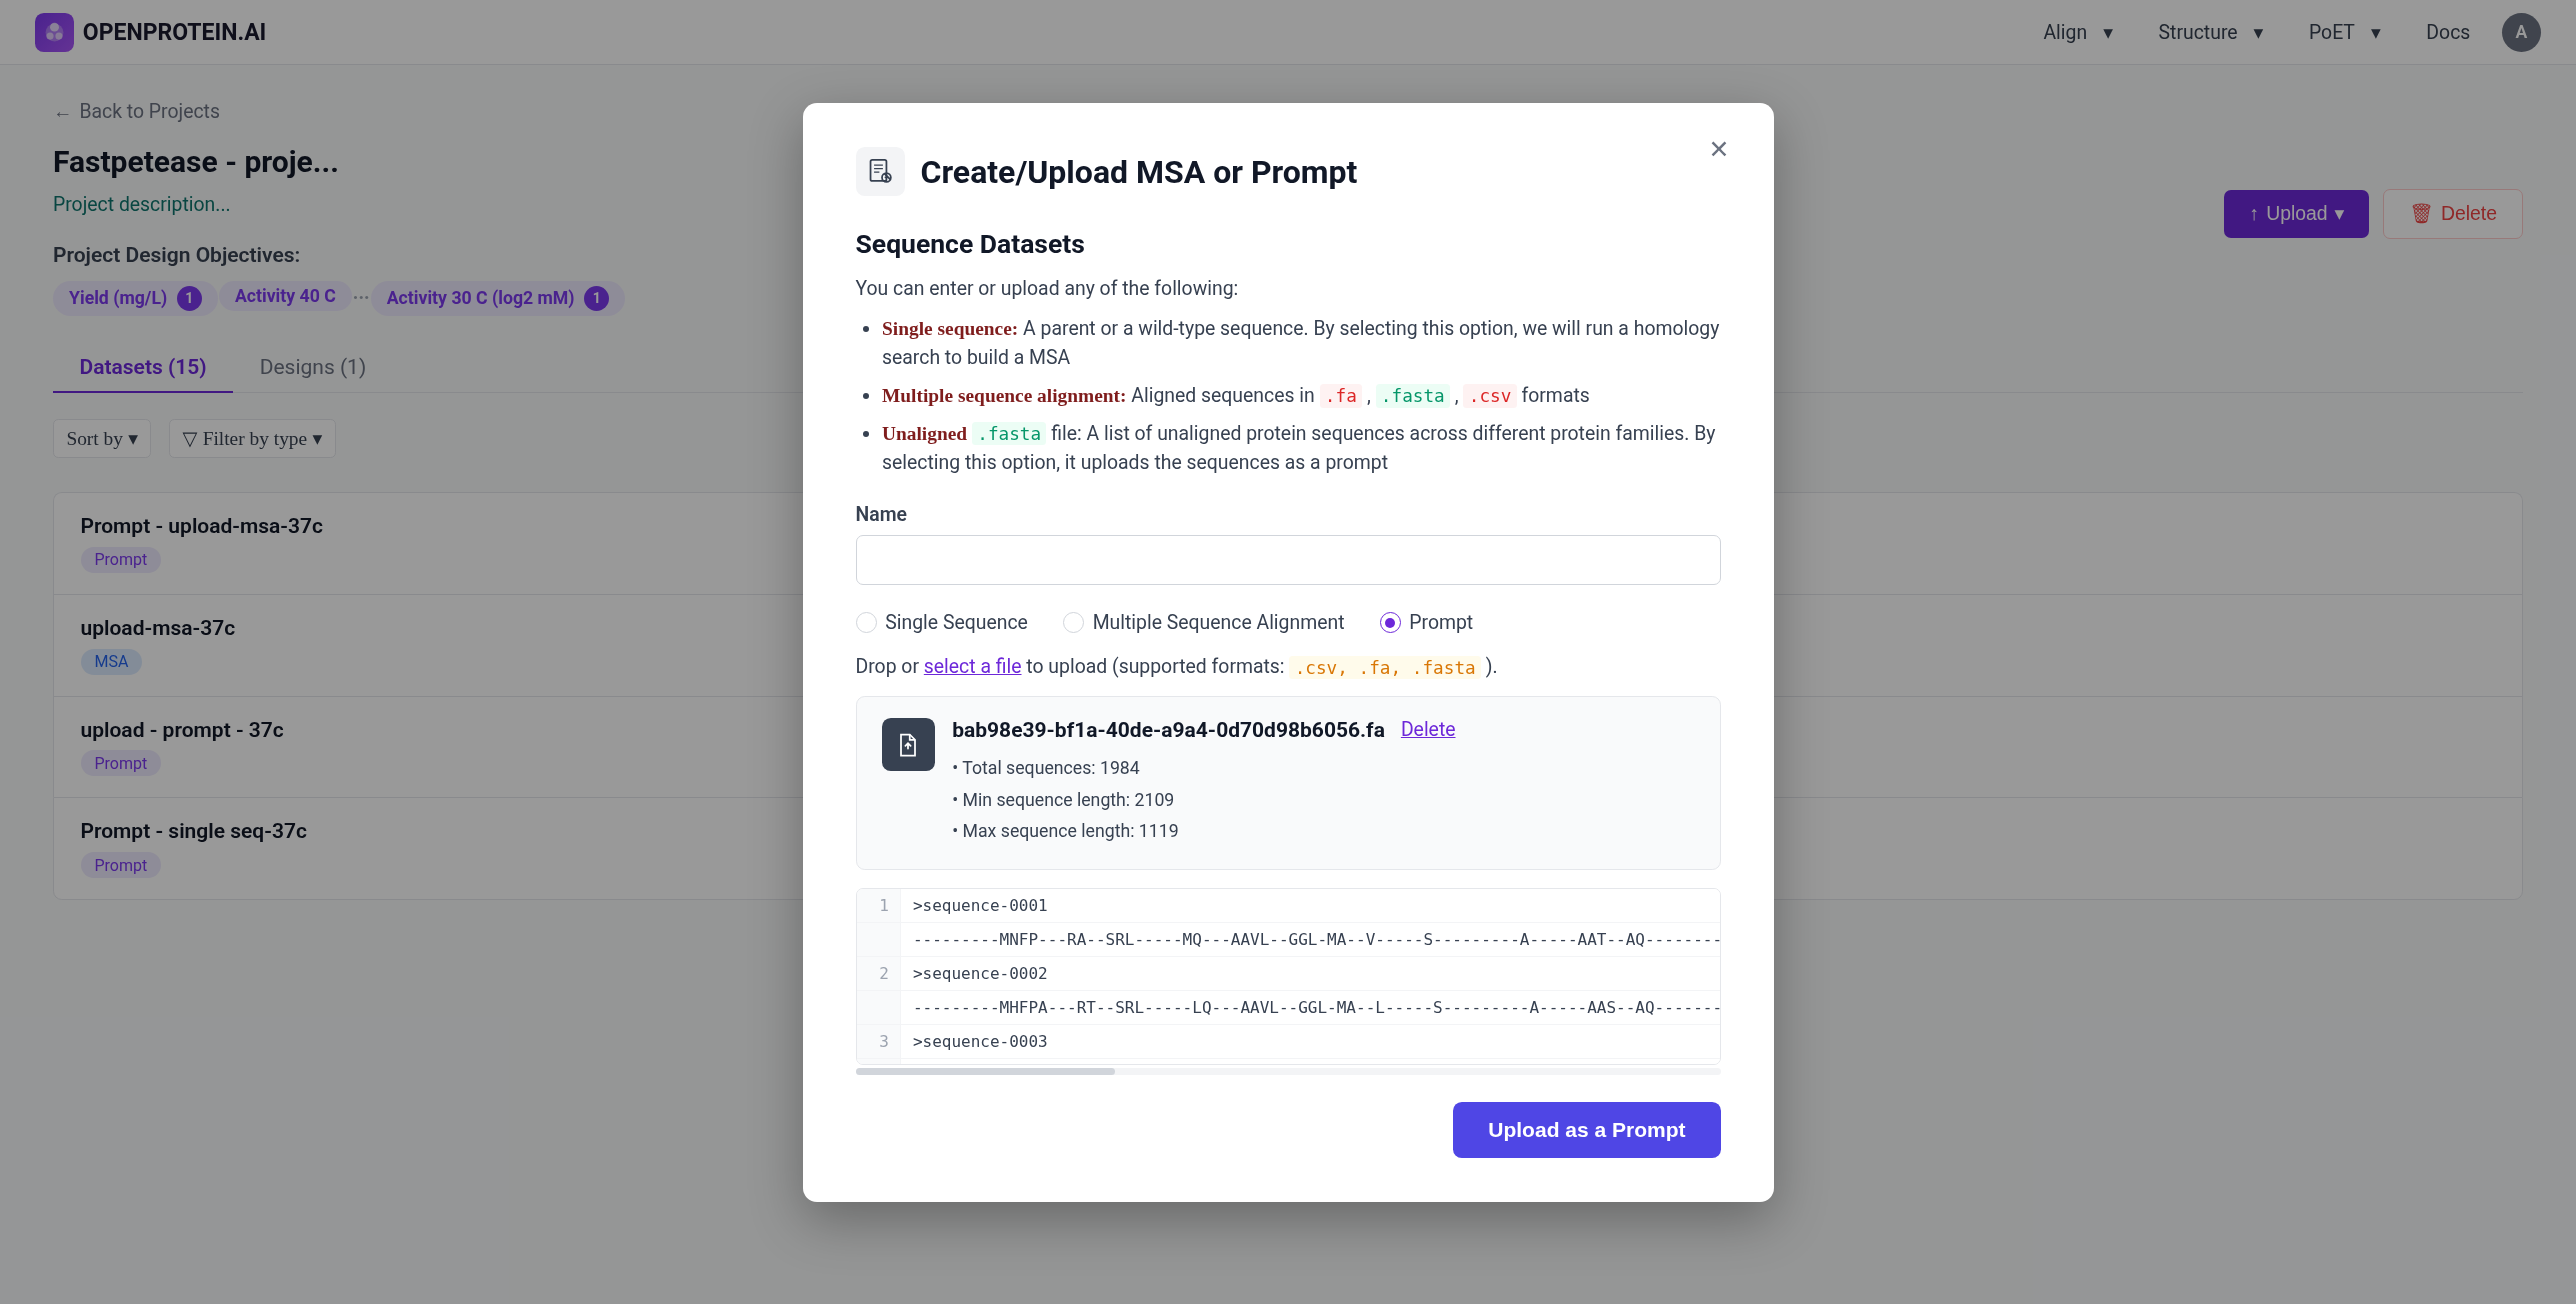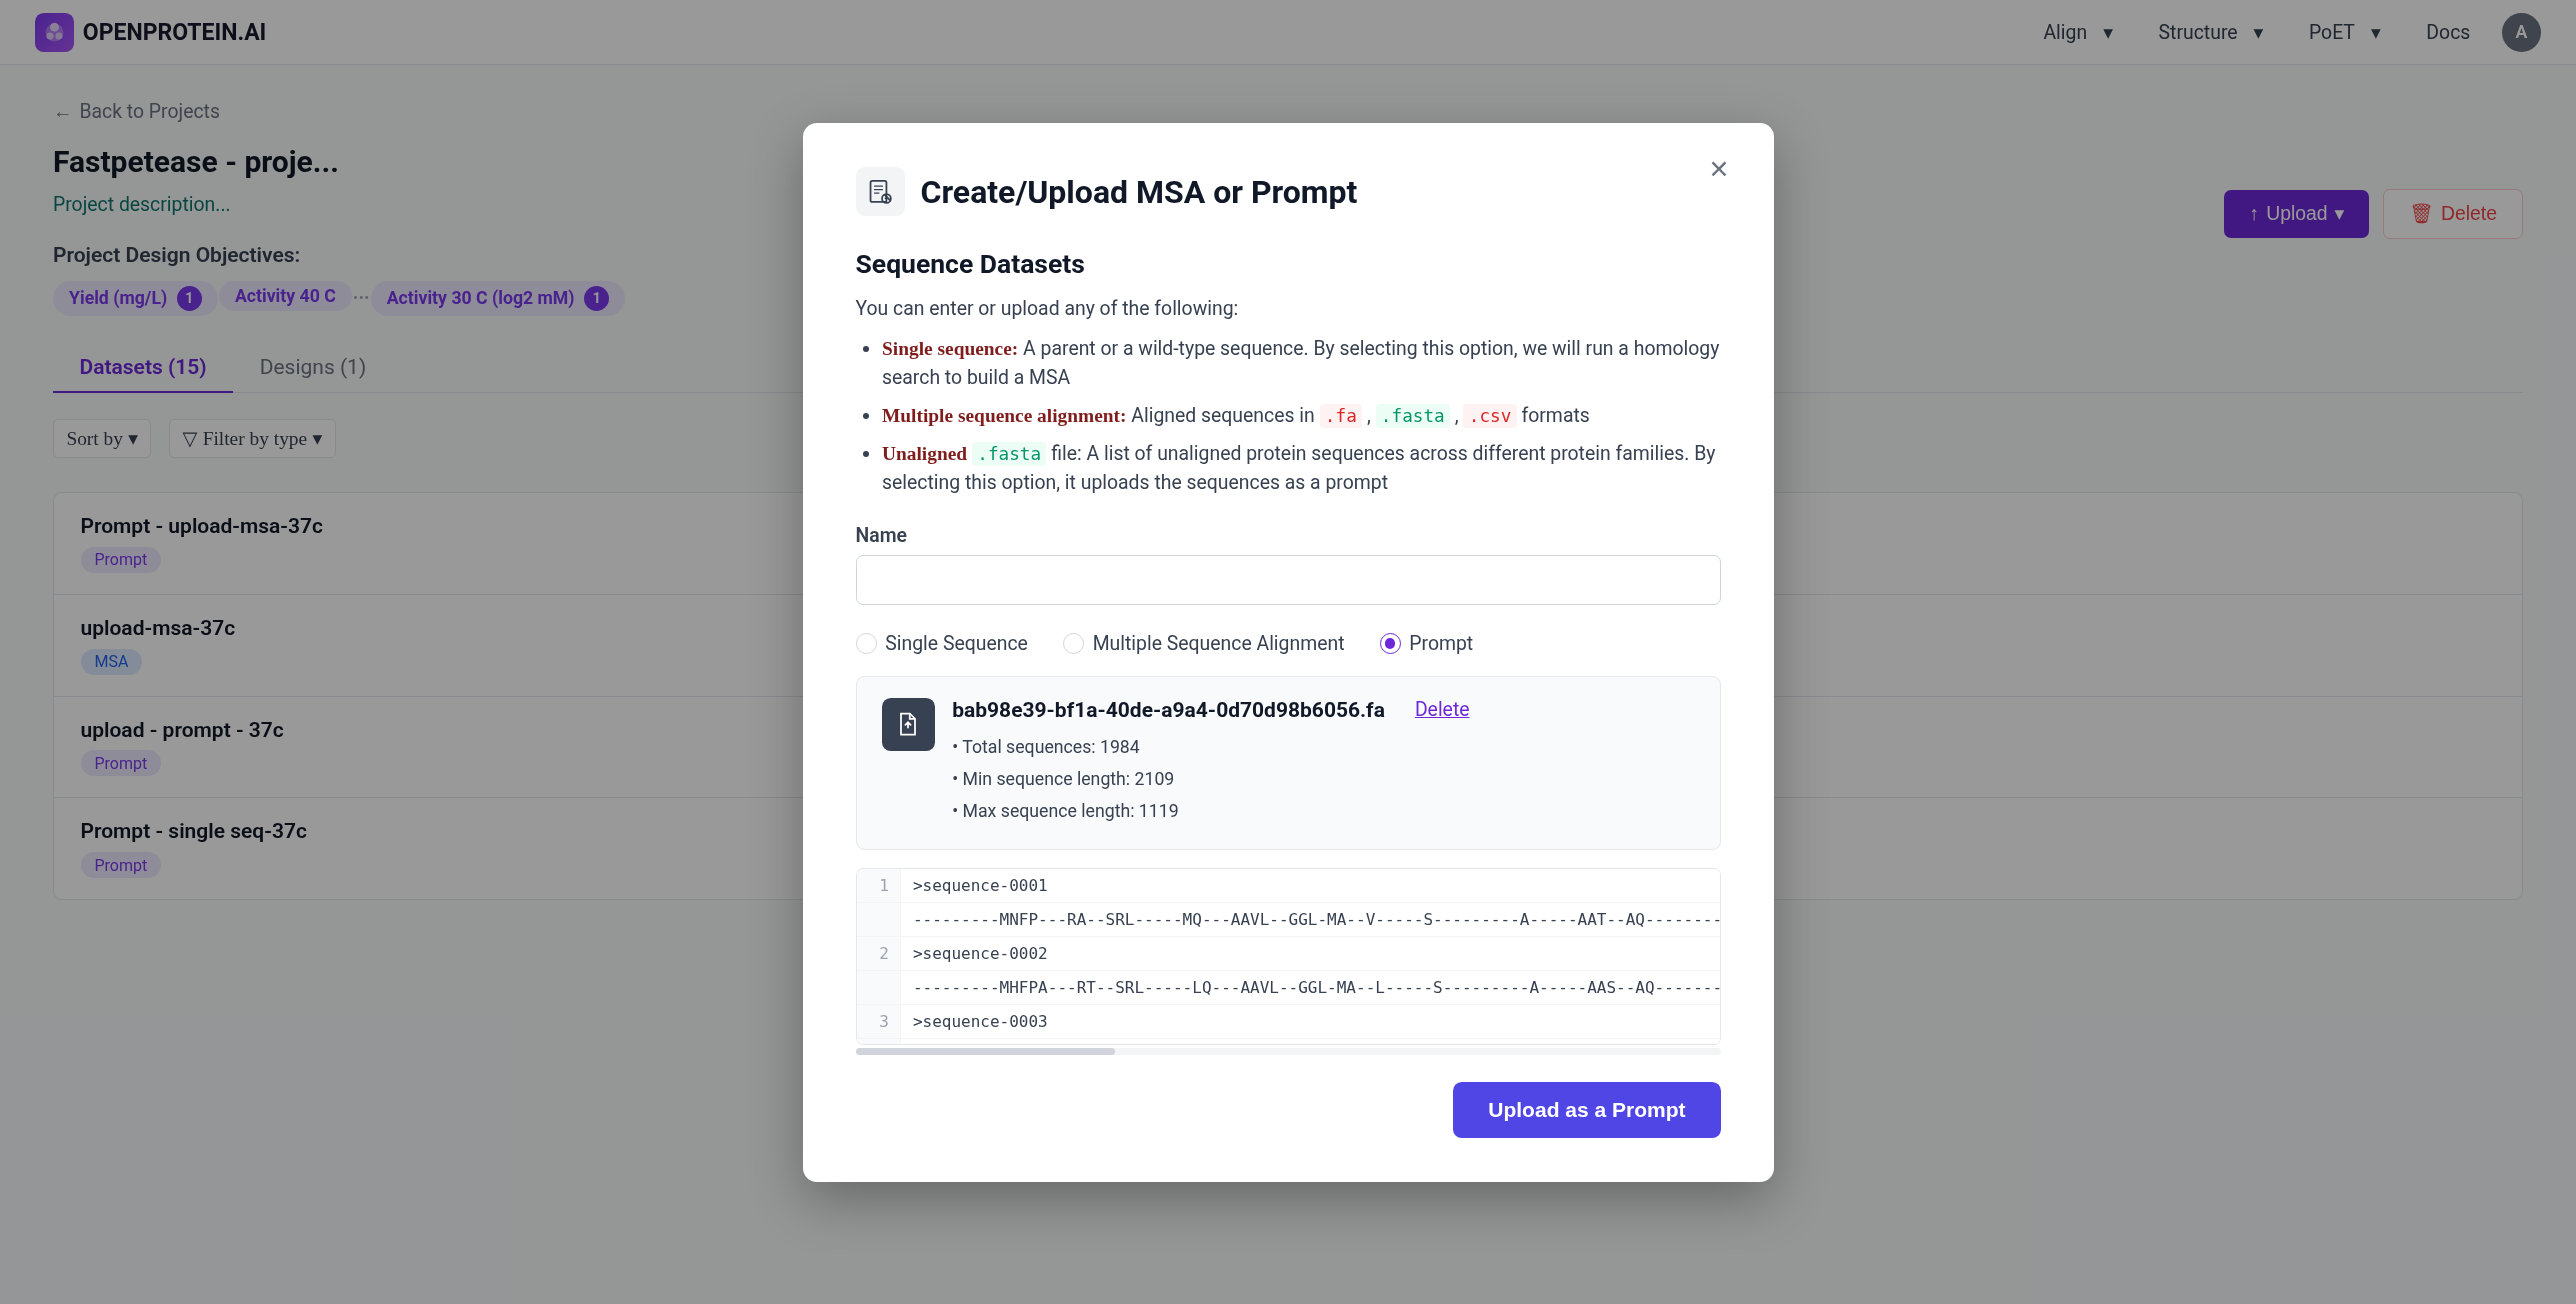--- a/index.html
+++ b/index.html
@@ -406,22 +406,22 @@
       display: flex;
       align-items: center;
       justify-content: center;
       color: white;
       font-size: 23px;
       flex-shrink: 0;
     }
     .file-details { flex: 1; }
     .file-name-row {
       display: flex;
-      align-items: center;
-      gap: 30px;
+      align-items: flex-start;
+      gap: 16px;
       margin-bottom: 10.6px;
     }
     .file-name {
       font-size: 21px;
       font-weight: 700;
       color: #111827;
     }
     .file-delete-link {
       color: #6d28d9;
       font-size: 19.4px;
@@ -665,20 +665,27 @@
         <div class="radio-circle"></div>
         <span>Multiple Sequence Alignment</span>
       </label>
       <label class="radio-option">
         <div class="radio-circle checked"></div>
         <span>Prompt</span>
       </label>
     </div>
 
     
+    <p class="drop-text">
+      <span>Drop or </span>
+      <a>select a file</a>
+      <span> to upload (supported formats: </span>
+      <span class="code-inline code-orange" style="color:#d97706;background:#fffbeb;">.csv, .fa, .fasta</span>
+      <span>).</span>
+    </p>
 
     
     <div class="file-box">
       <div class="file-icon">
         <svg width="28" height="28" viewBox="0 0 32 32" fill="none">
           <path d="M8 28 L24 28 L24 10 L18 4 L8 4 Z" stroke="white" stroke-width="2" fill="none"></path>
           <path d="M18 4 L18 10 L24 10" stroke="white" stroke-width="2" fill="none"></path>
           <path d="M16 20 L16 14 M13 17 L16 14 L19 17" stroke="white" stroke-width="2" stroke-linecap="round"></path>
         </svg>
       </div>

